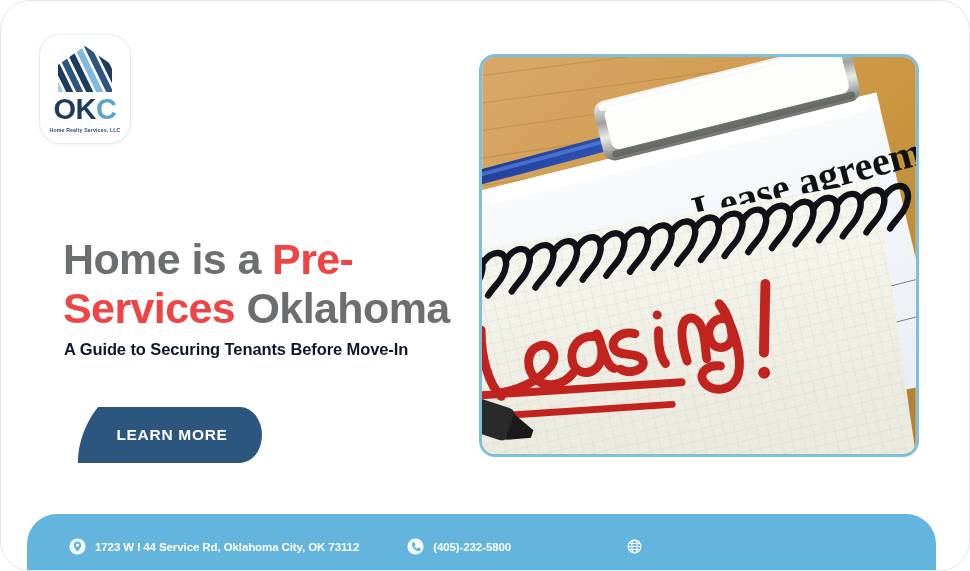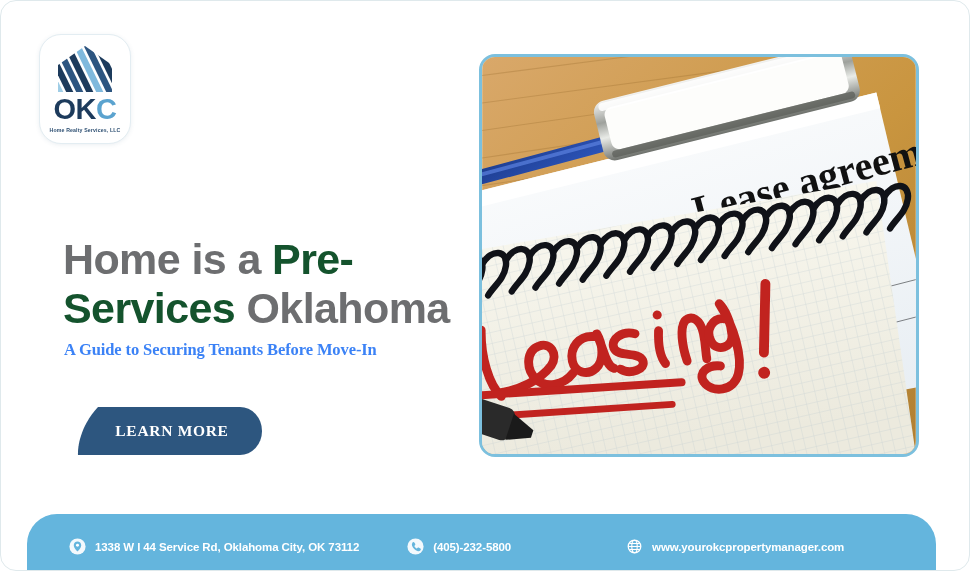--- a/index.html
+++ b/index.html
@@ -9,21 +9,21 @@
   }
   body {
     font-family: "Liberation Sans", sans-serif;
   }
   #canvas {
     position: relative;
     width: 970px;
     height: 571px;
     background: #ffffff;
     border: 1px solid #dfe9ec;
-    border-radius: 16px;
+    border-radius: 30px;
     box-sizing: border-box;
     overflow: hidden;
   }
 
   
   .logo-card {
     position: absolute;
     left: 38px;
     top: 33px;
     width: 92px;
@@ -63,42 +63,40 @@
     position: absolute;
     left: 62px;
     top: 234px;
     width: 430px;
     font-size: 43px;
     font-weight: bold;
     line-height: 1.14;
     color: #6d6e70;
     letter-spacing: -0.6px;
   }
-  .headline .hl-accent { color: #14532d; }
+  .headline .hl-accent { color: #ef4444; }
 
   .subhead {
     position: absolute;
     left: 63px;
     top: 339px;
     font-size: 16.5px;
     font-weight: bold;
-    color: #3b82f6;
+    color: #0f172a;
     letter-spacing: -0.1px;
     white-space: nowrap;
-    font-family: Liberation Serif, serif;
   }
 
   
   .cta-wrap {
     position: absolute;
     left: 75px;
     top: 406px;
     width: 186px;
-    height: 48px;
-    font-family: Liberation Serif, serif;
+    height: 56px;
   }
   .cta-svg { position: absolute; inset: 0; width: 100%; height: 100%; display: block; }
   .cta-label {
     position: absolute;
     left: 0; right: 0; top: 0; bottom: 0;
     display: flex;
     align-items: center;
     justify-content: center;
     font-size: 15.5px;
     font-weight: bold;
@@ -324,35 +322,34 @@
   </div>
 
   <div class="footer">
 
     <div class="f-item f-addr">
       <svg class="f-icon" viewBox="0 0 20 20">
         <circle cx="10" cy="10" r="9.5" fill="#ffffff" opacity="0.92"></circle>
         <path d="M10 4.2 c-2.5 0 -4.4 2 -4.4 4.4 c0 3.3 4.4 7.3 4.4 7.3 s4.4 -4 4.4 -7.3 c0 -2.4 -2 -4.4 -4.4 -4.4 z" fill="#64b5dd"></path>
         <circle cx="10" cy="8.6" r="1.75" fill="#ffffff"></circle>
       </svg>
-      <span>1338 W I 44 Service Rd, Oklahoma City, OK 73112</span>
+      <span>1723 W I 44 Service Rd, Oklahoma City, OK 73112</span>
     </div>
 
     <div class="f-item f-phone">
       <svg class="f-icon" viewBox="0 0 20 20">
         <circle cx="10" cy="10" r="9.5" fill="#ffffff" opacity="0.92"></circle>
         <path d="M6.6 5.1 c0.7 -0.6 1.5 -0.5 2 0.2 l1 1.5 c0.4 0.6 0.3 1.2 -0.2 1.7 l-0.6 0.6 c-0.2 0.2 -0.2 0.4 -0.1 0.7 c0.4 0.9 1.6 2.1 2.5 2.5 c0.3 0.1 0.5 0.1 0.7 -0.1 l0.6 -0.6 c0.5 -0.5 1.1 -0.6 1.7 -0.2 l1.5 1 c0.7 0.5 0.8 1.3 0.2 2 c-0.9 1 -2.2 1.4 -3.6 0.9 c-2.6 -0.9 -5.4 -3.7 -6.3 -6.3 c-0.5 -1.4 -0.1 -2.7 0.6 -3.4 z" fill="#64b5dd"></path>
       </svg>
       <span>(405)-232-5800</span>
     </div>
 
     <div class="f-item f-web">
       <svg class="f-icon" viewBox="0 0 20 20">
         <circle cx="10" cy="10" r="7.4" fill="none" stroke="#ffffff" stroke-width="1.5"></circle>
         <ellipse cx="10" cy="10" rx="3.2" ry="7.4" fill="none" stroke="#ffffff" stroke-width="1.3"></ellipse>
         <path d="M2.8 10 H17.2 M3.9 6.4 H16.1 M3.9 13.6 H16.1" stroke="#ffffff" stroke-width="1.3" fill="none"></path>
       </svg>
-      <span>www.yourokcpropertymanager.com</span>
     </div>
 
   </div>
 
 </div>
 
 </body></html>

